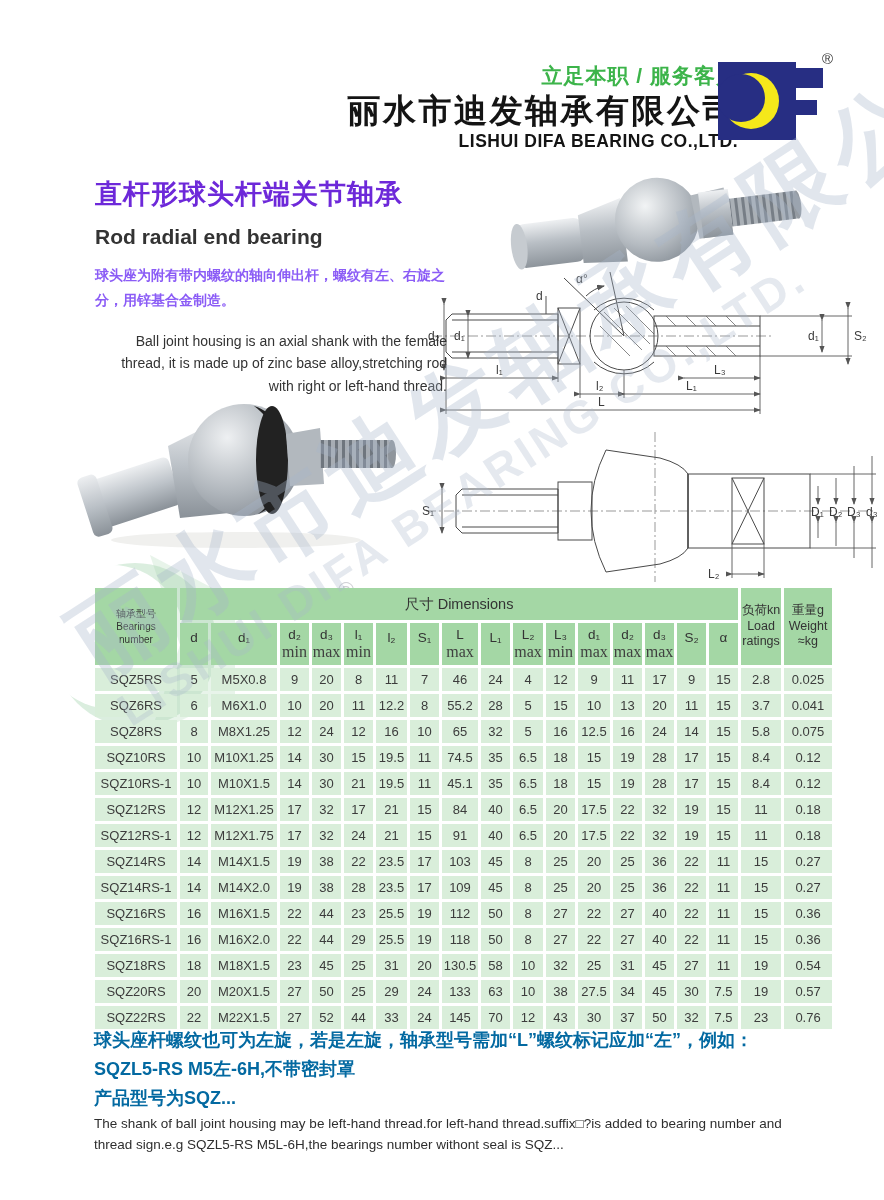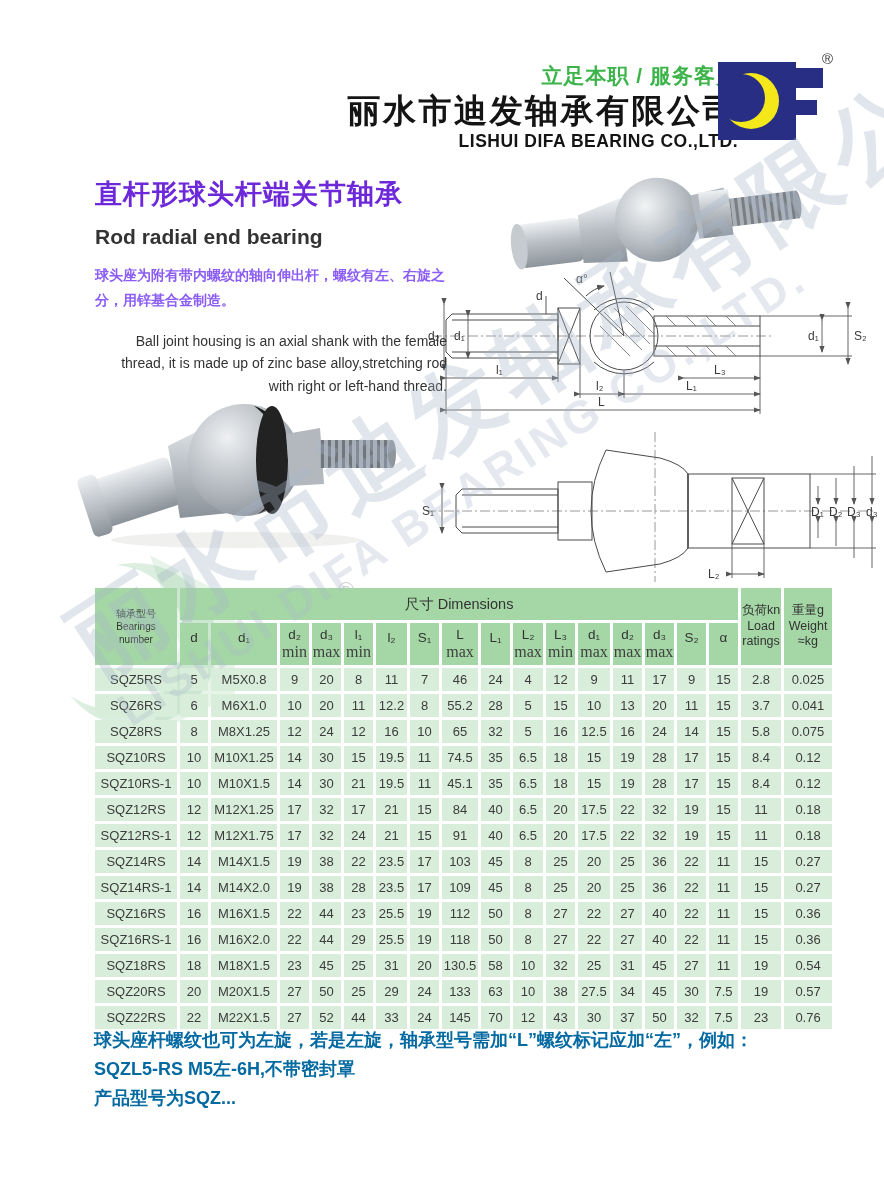--- a/index.html
+++ b/index.html
@@ -693,15 +693,17 @@
             <td>23</td>
             <td>0.76</td>
           </tr>
         </tbody>
     </table>
   </div>
 
   <div class="notes">
     <div class="note-cn">球头座杆螺纹也可为左旋，若是左旋，轴承型号需加“L”螺纹标记应加“左”，例如：SQZL5-RS M5左-6H,不带密封罩
 产品型号为SQZ...</div>
+    <div class="note-en">The shank of ball joint housing may be left-hand thread.for left-hand thread.suffix□?is added to bearing number and
+thread sign.e.g SQZL5-RS  M5L-6H,the bearings number withont seal is SQZ...</div>
   </div>
 
 </div>
 
 </body></html>

